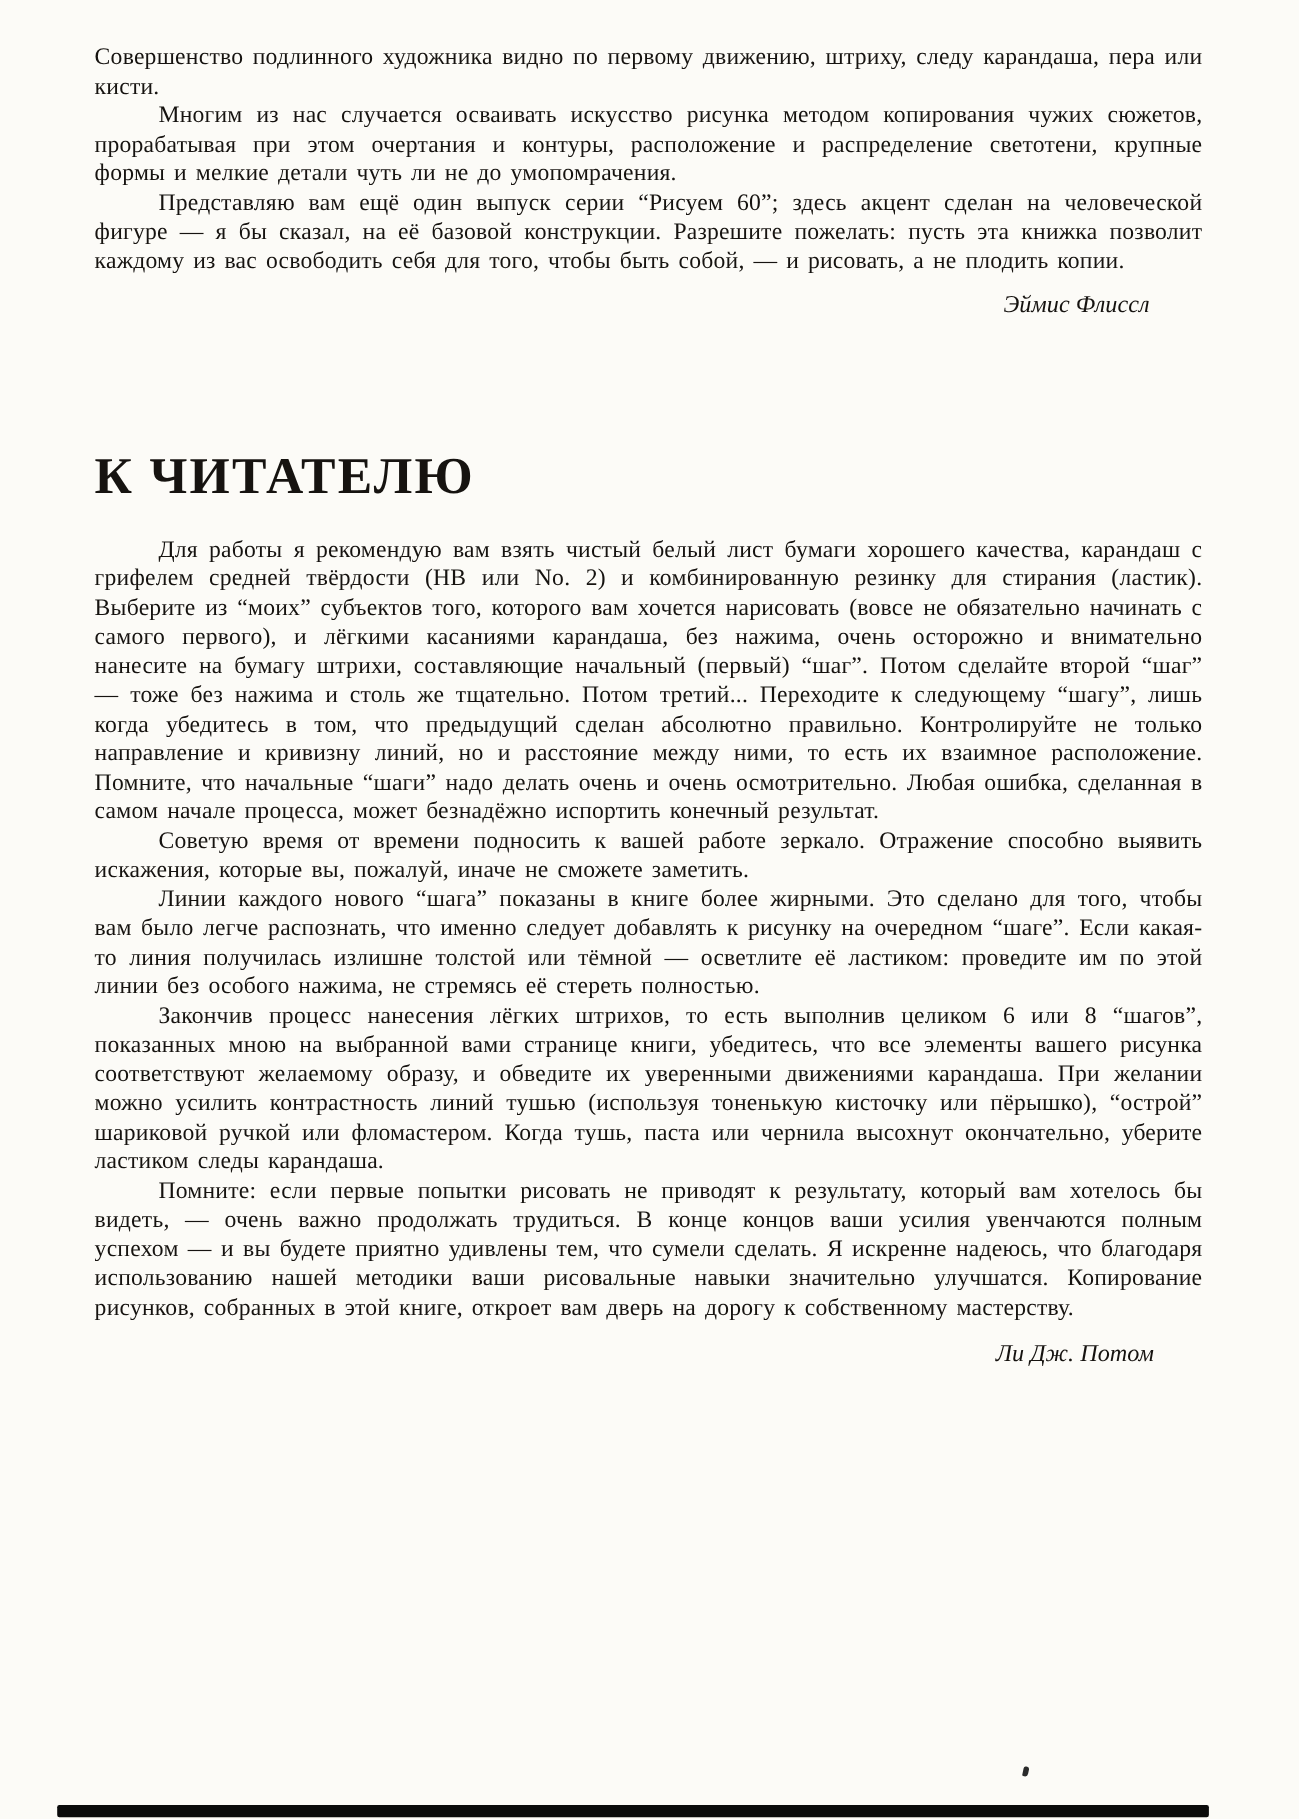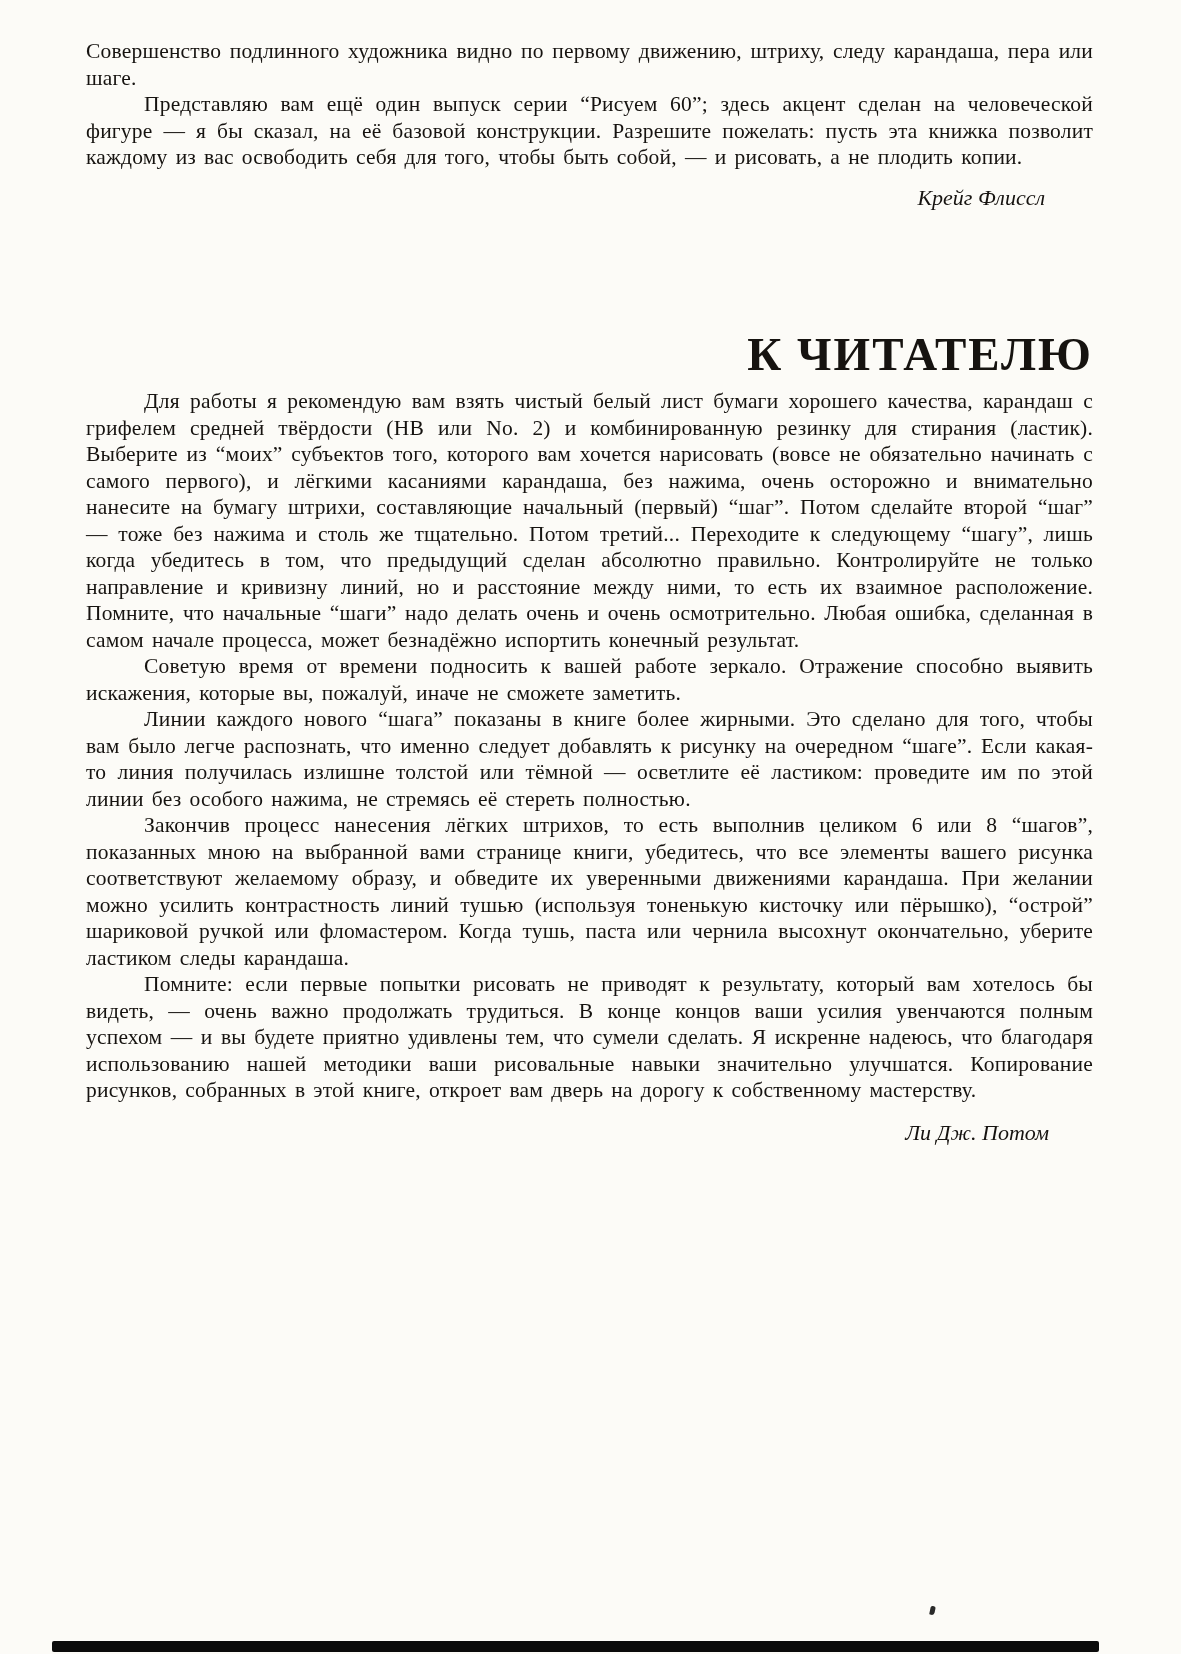--- a/index.html
+++ b/index.html
@@ -39,22 +39,21 @@
     font-size: 22px;
     line-height: 26px;
     margin-top: 14px;
     padding-right: 48px;
   }
   .signature.bottom {
     margin-top: 16px;
     padding-right: 44px;
   }
   .heading {
-    margin: 118px 0 8px 0;
-    text-align: right;
+    margin: 118px 0 26px 0;
     font-size: 47px;
     font-weight: 700;
     letter-spacing: 2px;
     line-height: 1.1;
   }
   .scan-bar {
     position: absolute;
     left: 52px;
     right: 82px;
     bottom: 2px;
@@ -73,23 +72,24 @@
     transform: rotate(12deg);
   }
 </style>
 </head>
 <body>
 
 <div class="page">
   <div class="content">
 
     <div>
-      <p class="para no-indent">Совершенство подлинного художника видно по первому движению, штриху, следу карандаша, пера или шаге.</p>
+      <p class="para no-indent">Совершенство подлинного художника видно по первому движению, штриху, следу карандаша, пера или кисти.</p>
+      <p class="para">Многим из нас случается осваивать искусство рисунка методом копирования чужих сюжетов, прорабатывая при этом очертания и контуры, расположение и распределение светотени, крупные формы и мелкие детали чуть ли не до умопомрачения.</p>
       <p class="para">Представляю вам ещё один выпуск серии “Рисуем 60”; здесь акцент сделан на человеческой фигуре — я бы сказал, на её базовой конструкции. Разрешите пожелать: пусть эта книжка позволит каждому из вас освободить себя для того, чтобы быть собой, — и рисовать, а не плодить копии.</p>
-      <div class="signature">Крейг Флиссл</div>
+      <div class="signature">Эймис Флиссл</div>
     </div>
 
     <h1 class="heading">К ЧИТАТЕЛЮ</h1>
 
     <div>
       <p class="para">Для работы я рекомендую вам взять чистый белый лист бумаги хорошего качества, карандаш с грифелем средней твёрдости (НВ или No. 2) и комбинированную резинку для стирания (ластик). Выберите из “моих” субъектов того, которого вам хочется нарисовать (вовсе не обязательно начинать с самого первого), и лёгкими касаниями карандаша, без нажима, очень осторожно и внимательно нанесите на бумагу штрихи, составляющие начальный (первый) “шаг”. Потом сделайте второй “шаг” — тоже без нажима и столь же тщательно. Потом третий... Переходите к следующему “шагу”, лишь когда убедитесь в том, что предыдущий сделан абсолютно правильно. Контролируйте не только направление и кривизну линий, но и расстояние между ними, то есть их взаимное расположение. Помните, что начальные “шаги” надо делать очень и очень осмотрительно. Любая ошибка, сделанная в самом начале процесса, может безнадёжно испортить конечный результат.</p>
       <p class="para">Советую время от времени подносить к вашей работе зеркало. Отражение способно выявить искажения, которые вы, пожалуй, иначе не сможете заметить.</p>
       <p class="para">Линии каждого нового “шага” показаны в книге более жирными. Это сделано для того, чтобы вам было легче распознать, что именно следует добавлять к рисунку на очередном “шаге”. Если какая-то линия получилась излишне толстой или тёмной — осветлите её ластиком: проведите им по этой линии без особого нажима, не стремясь её стереть полностью.</p>
       <p class="para">Закончив процесс нанесения лёгких штрихов, то есть выполнив целиком 6 или 8 “шагов”, показанных мною на выбранной вами странице книги, убедитесь, что все элементы вашего рисунка соответствуют желаемому образу, и обведите их уверенными движениями карандаша. При желании можно усилить контрастность линий тушью (используя тоненькую кисточку или пёрышко), “острой” шариковой ручкой или фломастером. Когда тушь, паста или чернила высохнут окончательно, уберите ластиком следы карандаша.</p>
       <p class="para">Помните: если первые попытки рисовать не приводят к результату, который вам хотелось бы видеть, — очень важно продолжать трудиться. В конце концов ваши усилия увенчаются полным успехом — и вы будете приятно удивлены тем, что сумели сделать. Я искренне надеюсь, что благодаря использованию нашей методики ваши рисовальные навыки значительно улучшатся. Копирование рисунков, собранных в этой книге, откроет вам дверь на дорогу к собственному мастерству.</p>

